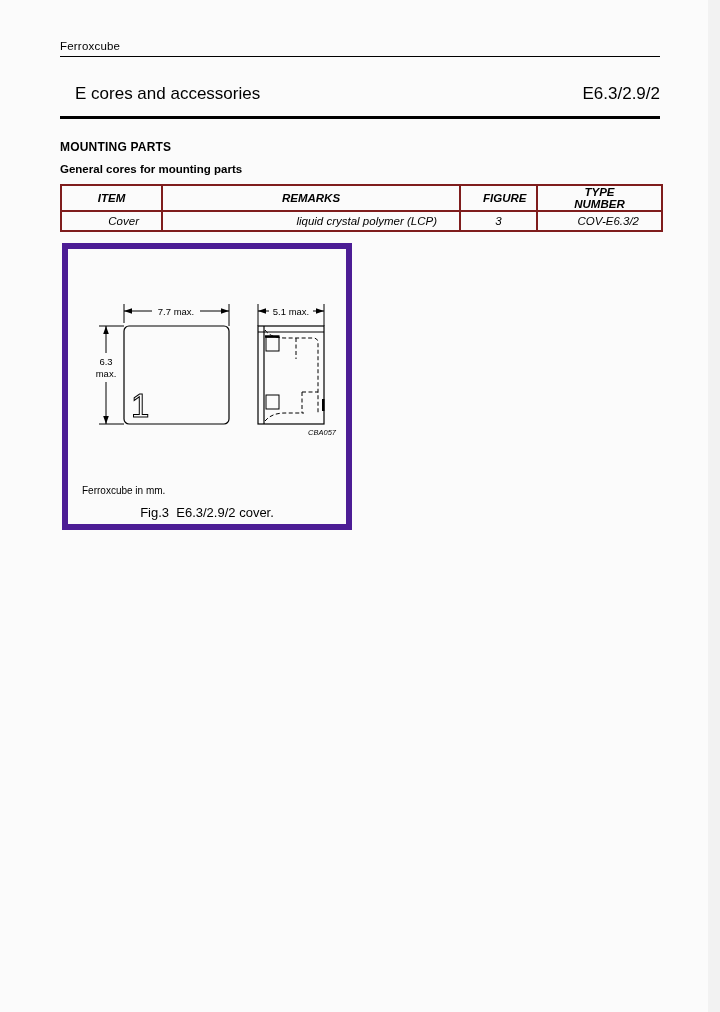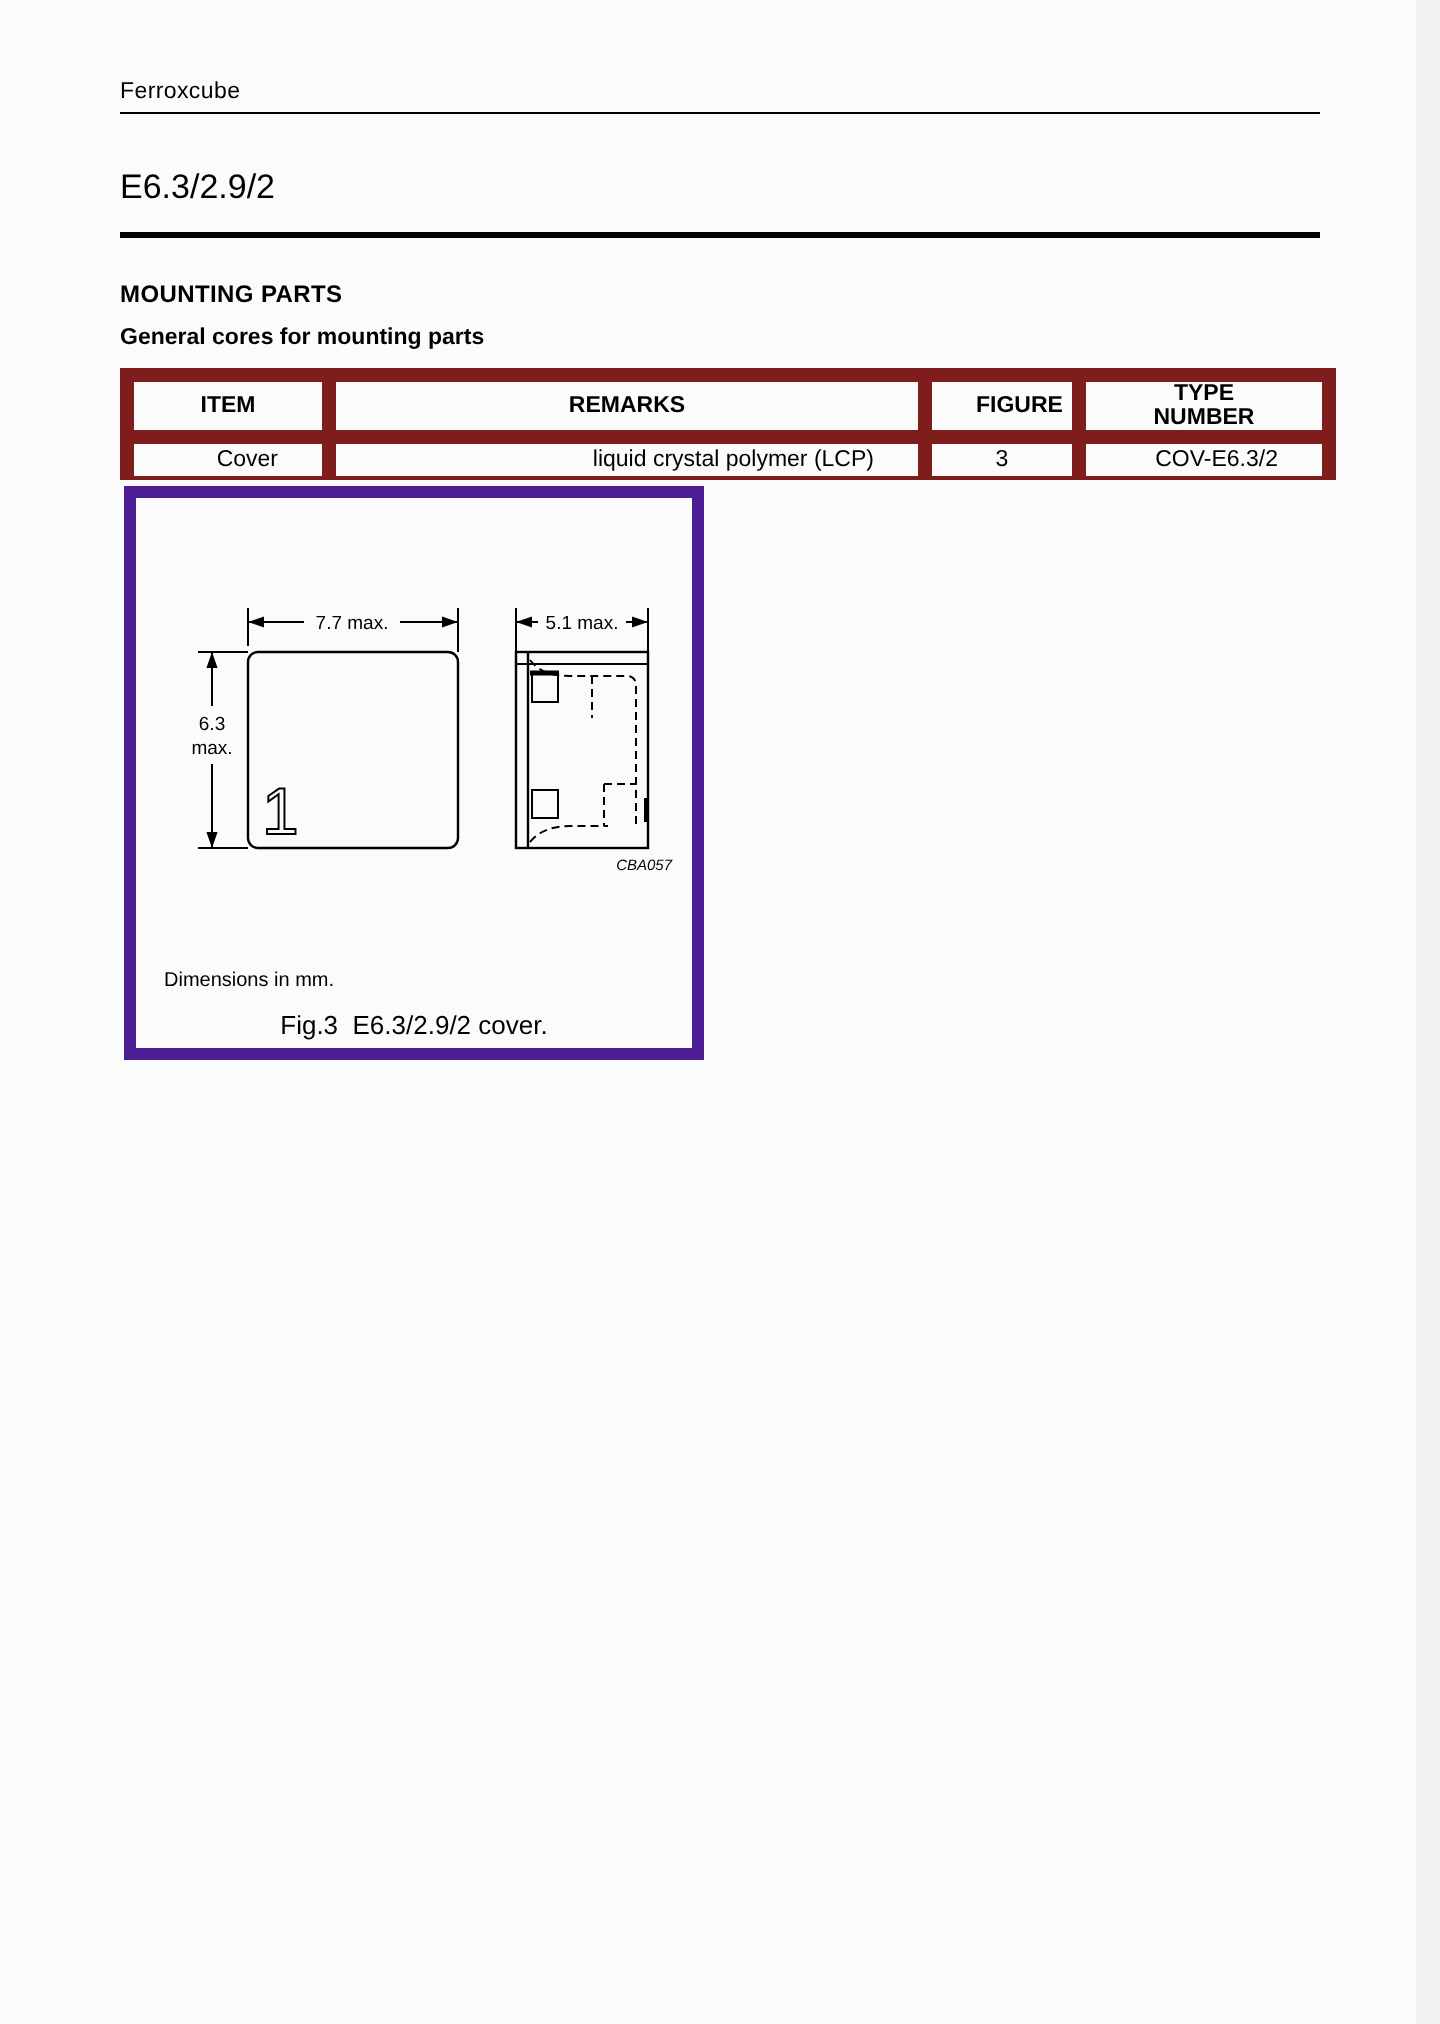--- a/index.html
+++ b/index.html
@@ -14,21 +14,21 @@
   .title { font-size:17px; padding-left:15px; }
   .partno { font-size:17px; }
   .rule-thick { position:absolute; left:60px; top:116px; width:600px; height:2.5px; background:#000; }
   .h1 { position:absolute; left:60px; top:140px; font-size:12px; font-weight:bold; letter-spacing:0.2px; }
   .h2 { position:absolute; left:60px; top:163px; font-size:11.5px; font-weight:bold; }
 
   table.data-table {
     position:absolute; left:60px; top:184px; width:601px;
     border-collapse:collapse; table-layout:fixed; font-size:11.5px;
   }
-  .data-table th, .data-table td { border:7px solid #7f1d1d; height:20px; padding:0 22px; vertical-align:middle; }
+  .data-table th, .data-table td { border:2px solid #7f1d1d; height:20px; padding:0 22px; vertical-align:middle;font-style:italic; }
   .data-table th { font-weight:bold; text-align:center; }
   .data-table tbody tr:last-child td { border-bottom-width:2px; }
   .al { text-align:right; } .ac { text-align:center; }
 
   .figure-box { position:absolute; left:62px; top:243px; width:290px; height:287px; border:6px solid #4c1d95; }
   .drawing { position:absolute; left:0; top:0; width:288px; height:285px; }
   .drawing text.dim { font-family:"Liberation Sans", sans-serif; font-size:9.5px; fill:#000; }
   .drawing text.code { font-family:"Liberation Sans", sans-serif; font-size:7.5px; font-style:italic; fill:#000; }
   .drawing text.marking { font-family:"Liberation Sans", sans-serif; font-size:33px; fill:none; stroke:#000; stroke-width:1; }
   .dim-note { position:absolute; left:14px; top:236px; font-size:10px; }
@@ -36,20 +36,21 @@
 </style>
 </head>
 <body>
 
 <div class="page">
 
   <div class="brand">Ferroxcube</div>
   <div class="rule-thin"></div>
 
   <div class="title-row">
+    <span class="title">E cores and accessories</span>
     <span class="partno">E6.3/2.9/2</span>
   </div>
   <div class="rule-thick"></div>
 
   <div class="h1">MOUNTING PARTS</div>
   <div class="h2">General cores for mounting parts</div>
 
   <table class="data-table">
     <colgroup>
       <col style="width:101px">
@@ -118,17 +119,17 @@
         <polygon points="190,62 198,59.2 198,64.8" fill="#000" stroke="none"></polygon>
         <polygon points="256,62 248,59.2 248,64.8" fill="#000" stroke="none"></polygon>
       </g>
       <text class="dim" x="108" y="65.5" text-anchor="middle">7.7 max.</text>
       <text class="dim" x="223" y="65.5" text-anchor="middle">5.1 max.</text>
       <text class="dim" x="38" y="116" text-anchor="middle">6.3</text>
       <text class="dim" x="38" y="128" text-anchor="middle">max.</text>
       <text class="marking" x="63" y="168">1</text>
       <text class="code" x="268" y="186" text-anchor="end">CBA057</text>
     </svg>
-    <div class="dim-note">Dimensions in mm.</div>
+    <div class="dim-note">Ferroxcube in mm.</div>
     <div class="fig-caption">Fig.3  E6.3/2.9/2 cover.</div>
   </div>
 
 </div>
 
 </body></html>

